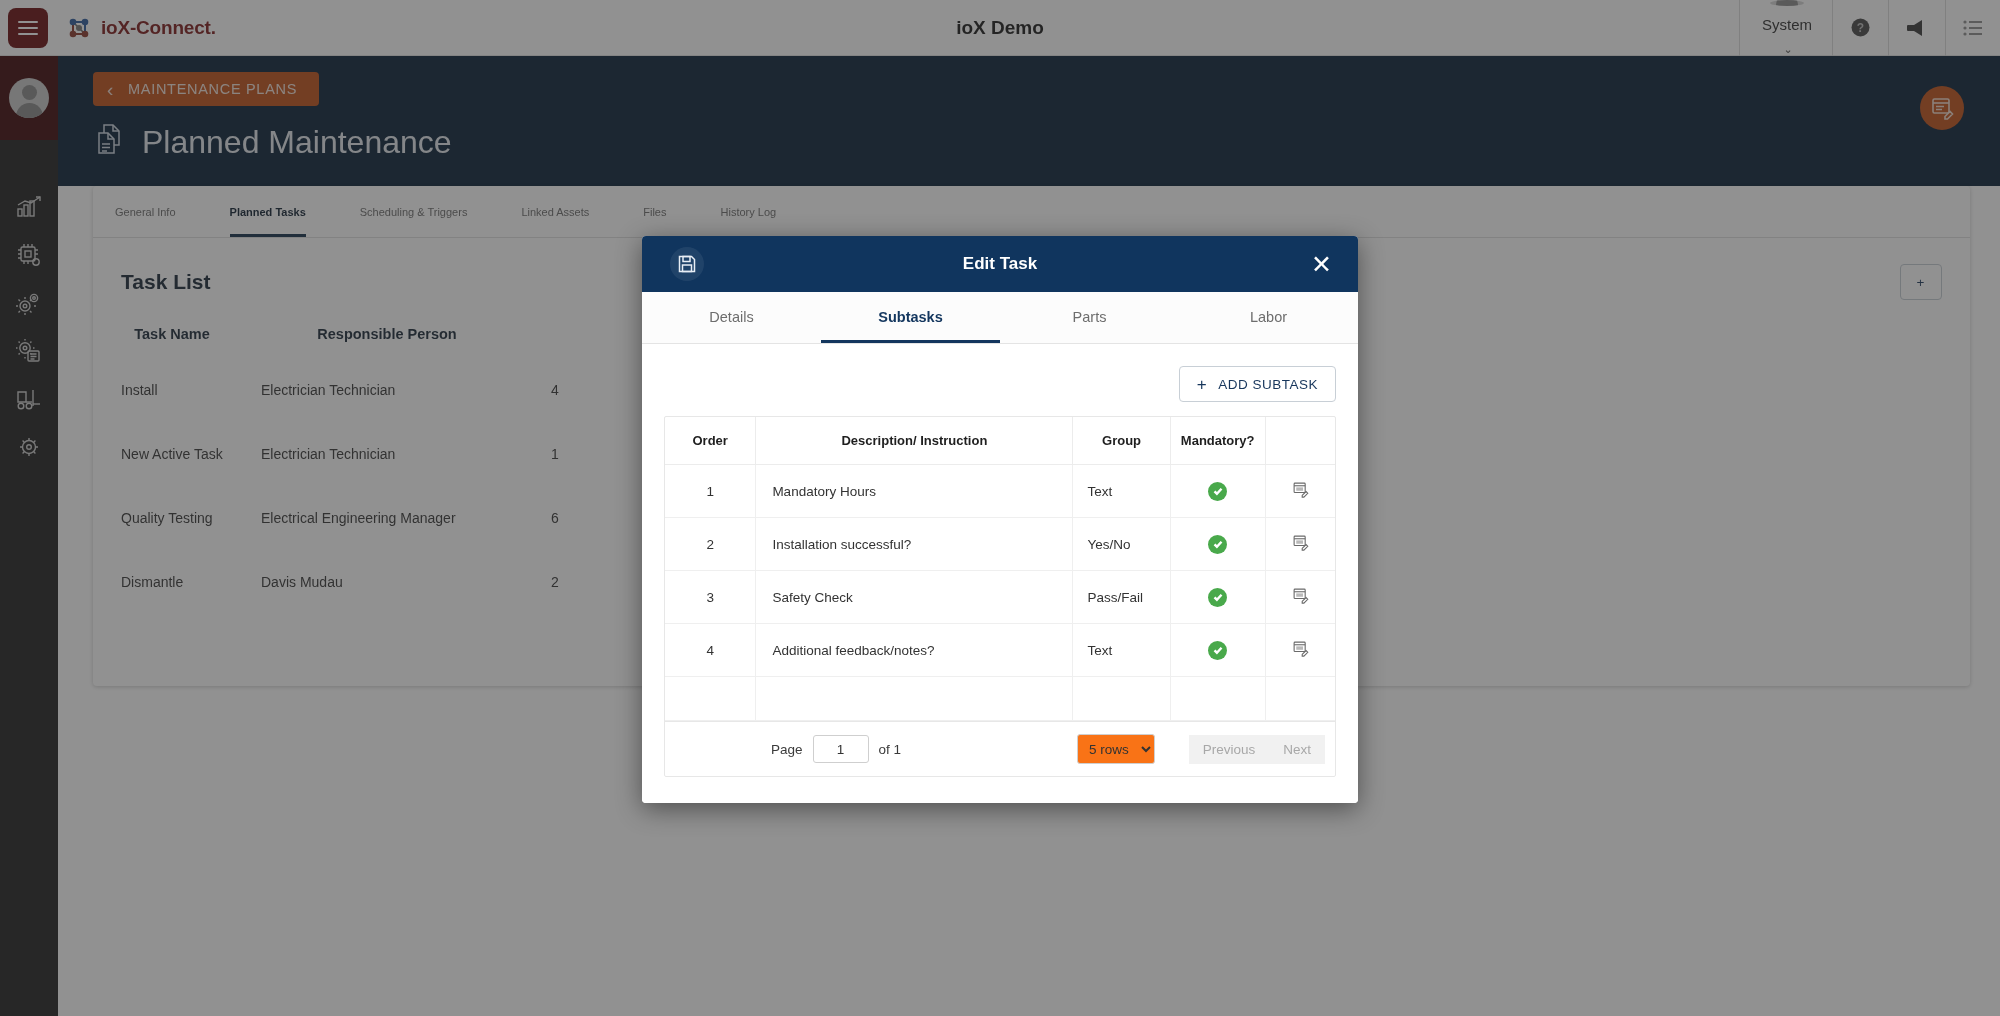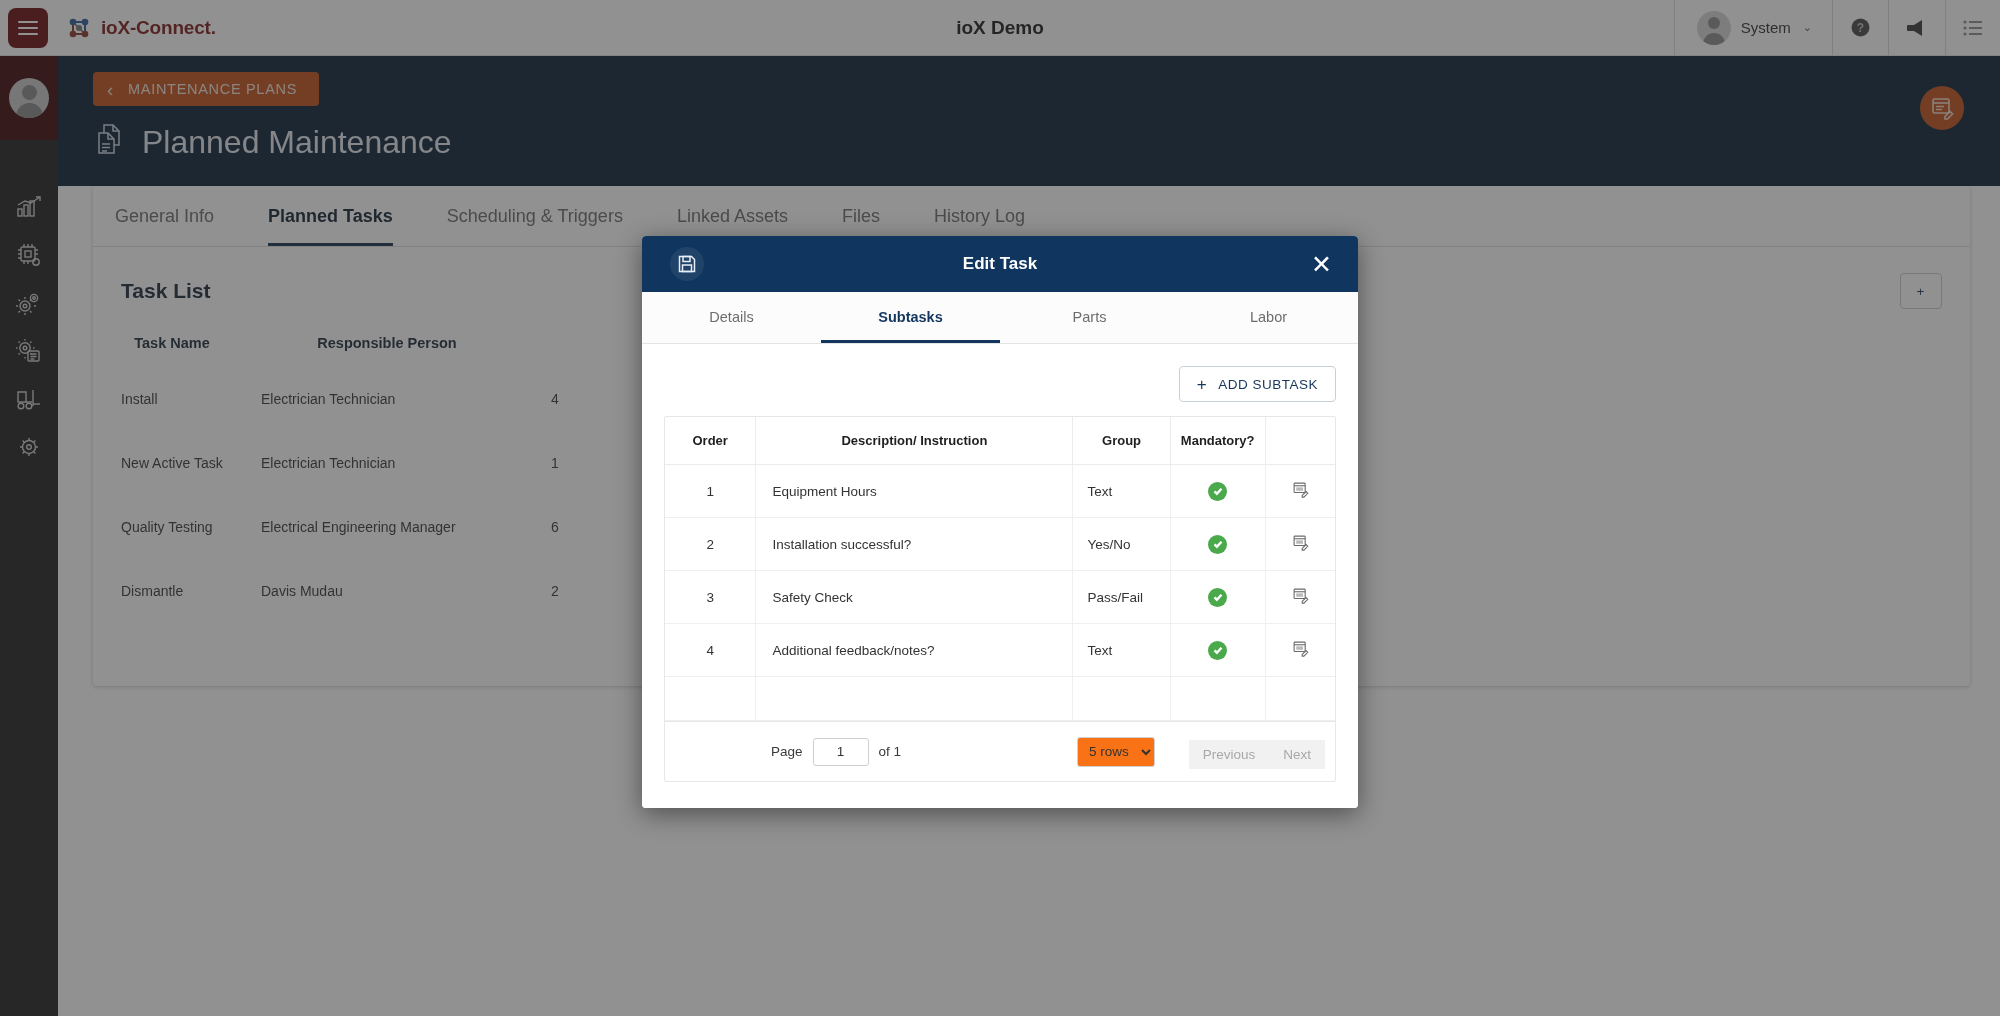--- a/index.html
+++ b/index.html
@@ -33,21 +33,21 @@
   .app-title {
     position: absolute; left: 0; right: 0; text-align: center;
     font-size: 19px; font-weight: bold; color: #1d1d1d; pointer-events: none;
   }
 
   .topbar-right { margin-left: auto; display: flex; align-items: center; height: 56px; }
   .tb-cell {
     height: 56px; display: flex; align-items: center; justify-content: center;
     padding: 0 17px; border-left: 1px solid #dcdcdc; cursor: pointer;
   }
-  .user-cell { gap: 10px; padding-left: 22px; padding-right: 20px; }
+  .user-cell { gap: 10px; padding-left: 22px; padding-right: 20px; flex-direction: column; }
   .avatar-sm {
     width: 34px; height: 34px; border-radius: 50%; background: #d6d6d6;
     display: flex; align-items: flex-end; justify-content: center; overflow: hidden;
   }
   .avatar-sm .head { width: 12px; height: 12px; border-radius: 50%; background: #8d8d8d; margin-bottom: 1px; }
   .avatar-sm .body { position: absolute; width: 22px; height: 12px; border-radius: 11px 11px 0 0; background: #8d8d8d; }
   .user-name { font-size: 15px; color: #333; }
   .caret { font-size: 11px; color: #555; margin-left: 2px; }
 
   
@@ -87,21 +87,21 @@
   .fab svg { stroke: #f2dbcd; fill: none; stroke-width: 1.6; }
 
   
   .card {
     position: absolute; left: 35px; right: 30px; top: 130px;
     background: #fff; border-radius: 4px; box-shadow: 0 1px 4px rgba(0,0,0,.2);
     min-height: 500px;
   }
   .tabs-row { display: flex; border-bottom: 1px solid #e0e0e0; padding: 0 22px; }
   .tab {
-    padding: 20px 0 16px; margin-right: 54px; font-size: 18px; color: #6d6d6d;
+    padding: 20px 0 16px; margin-right: 54px; font-size: 11px; color: #6d6d6d;
     cursor: pointer; border-bottom: 3px solid transparent; white-space: nowrap;
   }
   .tab.active { color: #123; font-weight: bold; border-bottom-color: #16304b; }
 
   .tasklist-head { display: flex; align-items: center; padding: 26px 28px 0 28px; }
   .tasklist-title { font-size: 21px; color: #1c2b3a; font-weight: 600; }
   .plus-btn {
     margin-left: auto; display: inline-flex; align-items: center; gap: 10px;
     border: 1px solid #c5ccd4; border-radius: 4px; height: 36px; padding: 0 16px;
     font-size: 13.5px; color: #1d3a5c; letter-spacing: .5px; cursor: pointer; background: #fff;
@@ -194,21 +194,21 @@
   }
   .pg-of { color: #3a3a3a; }
   .rows-sel {
     margin-left: 176px; height: 30px; width: 78px; border: 1px solid #cfcfcf;
     border-radius: 3px; font-size: 13.5px; padding-left: 7px; background: #f97316;
     color: #333; font-family: "Liberation Sans", sans-serif;
   }
   .pg-btns { margin-left: auto; display: flex; gap: 0; }
   .pg-btn {
     padding: 7px 14px; font-size: 13.5px; color: #a8a8a8; background: #f1f1f1;
-    cursor: default; border: none; margin-top: 6px;
+    cursor: default; border: none;
   }
 </style>
 </head>
 <body>
 
 <div id="root">
 
   <div id="page">
 
     <div class="topbar">
@@ -452,21 +452,21 @@
               <th class="c-order">Order</th>
               <th class="c-desc">Description/ Instruction</th>
               <th class="c-group">Group</th>
               <th class="c-mand">Mandatory?</th>
               <th class="c-act"></th>
             </tr>
           </thead>
           <tbody>
             <tr>
               <td class="c-order">1</td>
-              <td class="c-desc">Equipment Hours</td>
+              <td class="c-desc">Mandatory Hours</td>
               <td class="c-group">Text</td>
               <td class="c-mand">
                 <span class="check">
                   <svg width="12" height="12" viewBox="0 0 12 12">
                       <path d="M2.5 6.3l2.4 2.4 4.6-5"></path>
                     </svg>
                 </span>
               </td>
               <td class="c-act">
                 <span class="act-ic">

